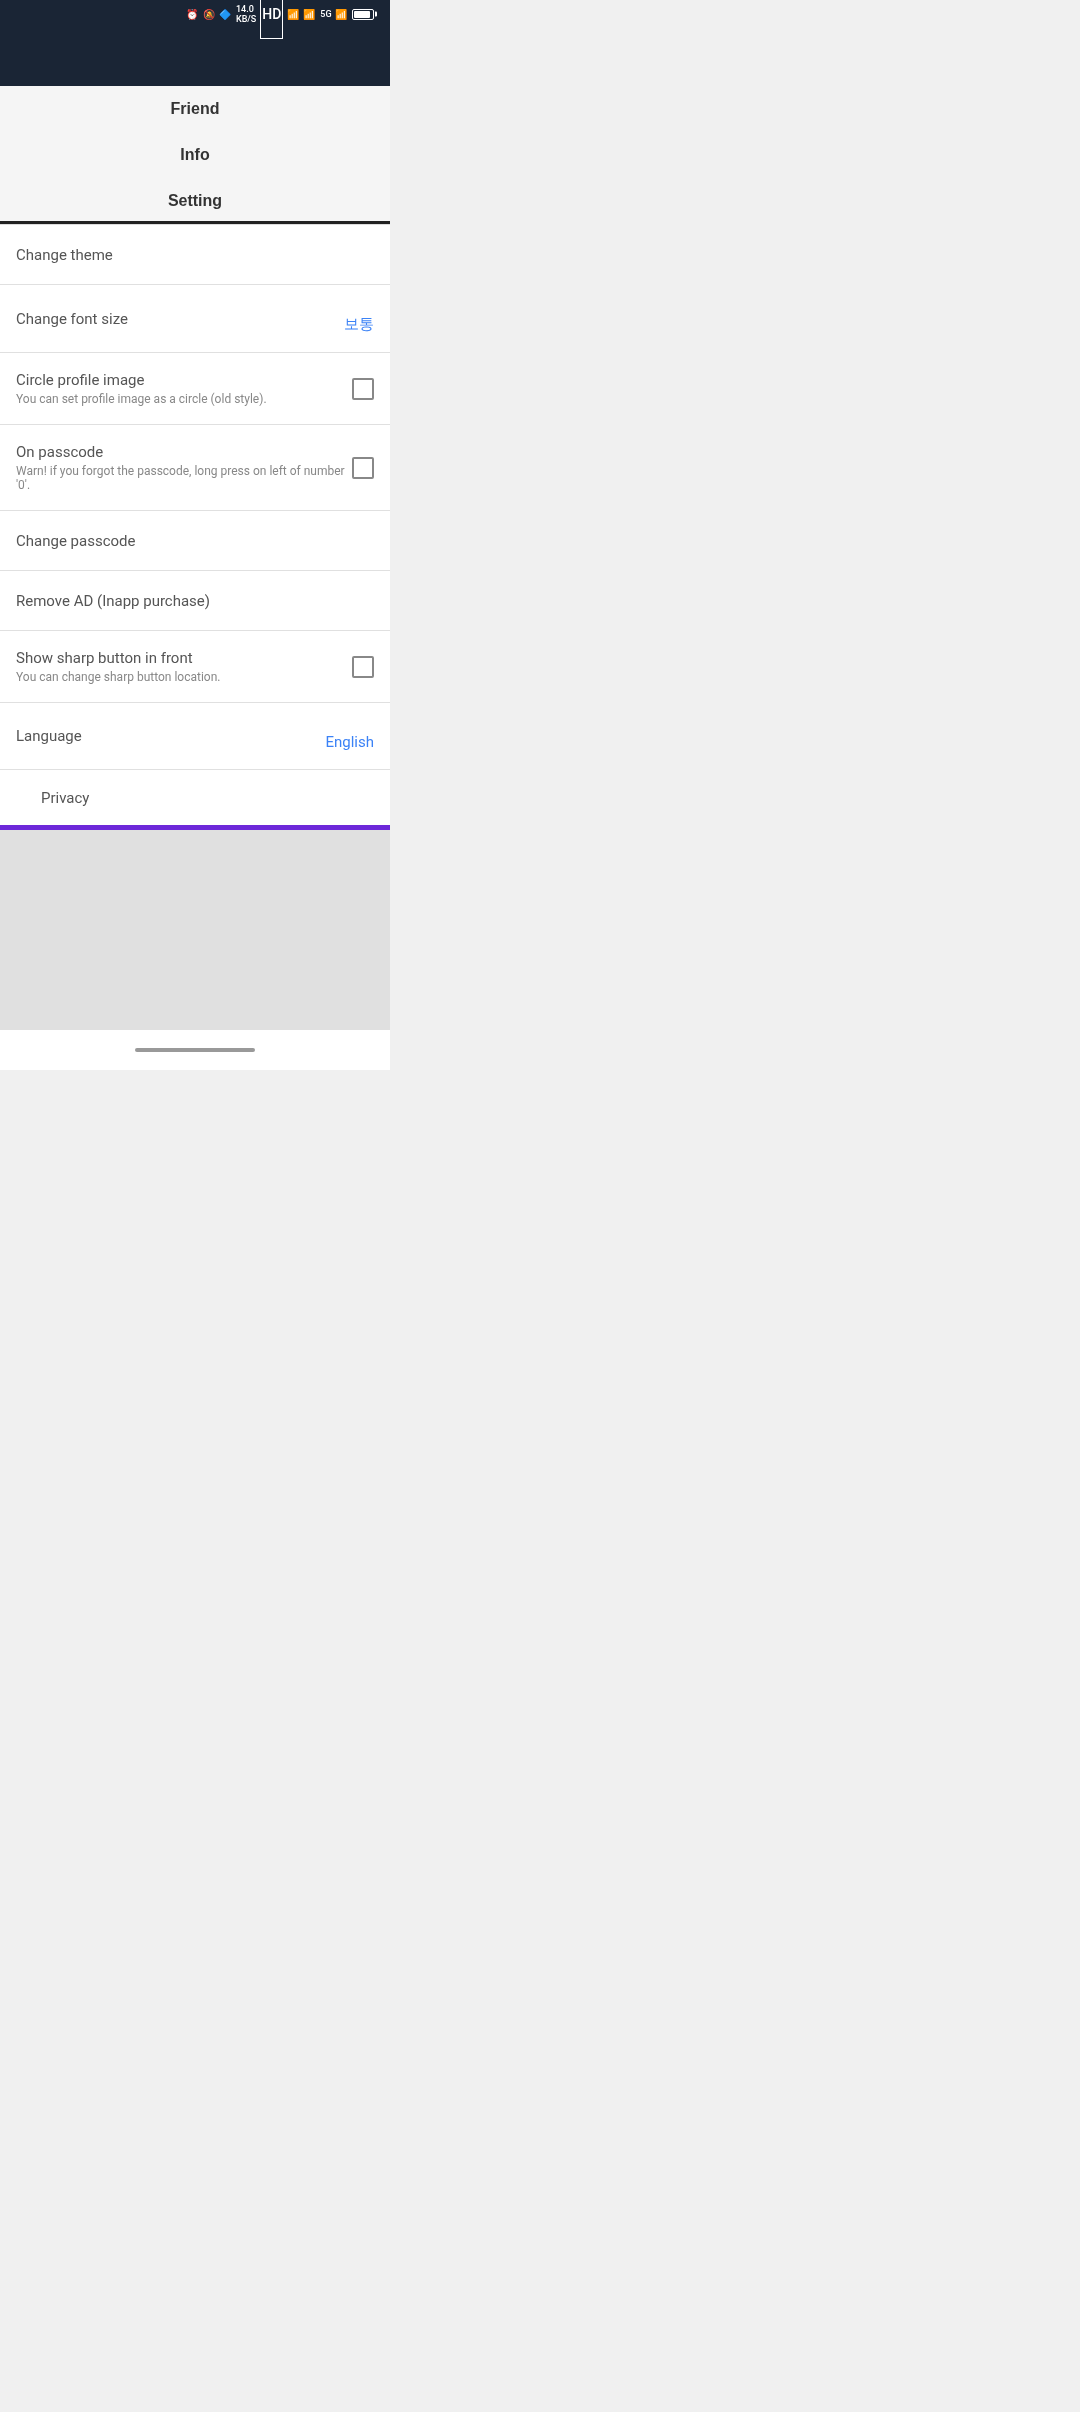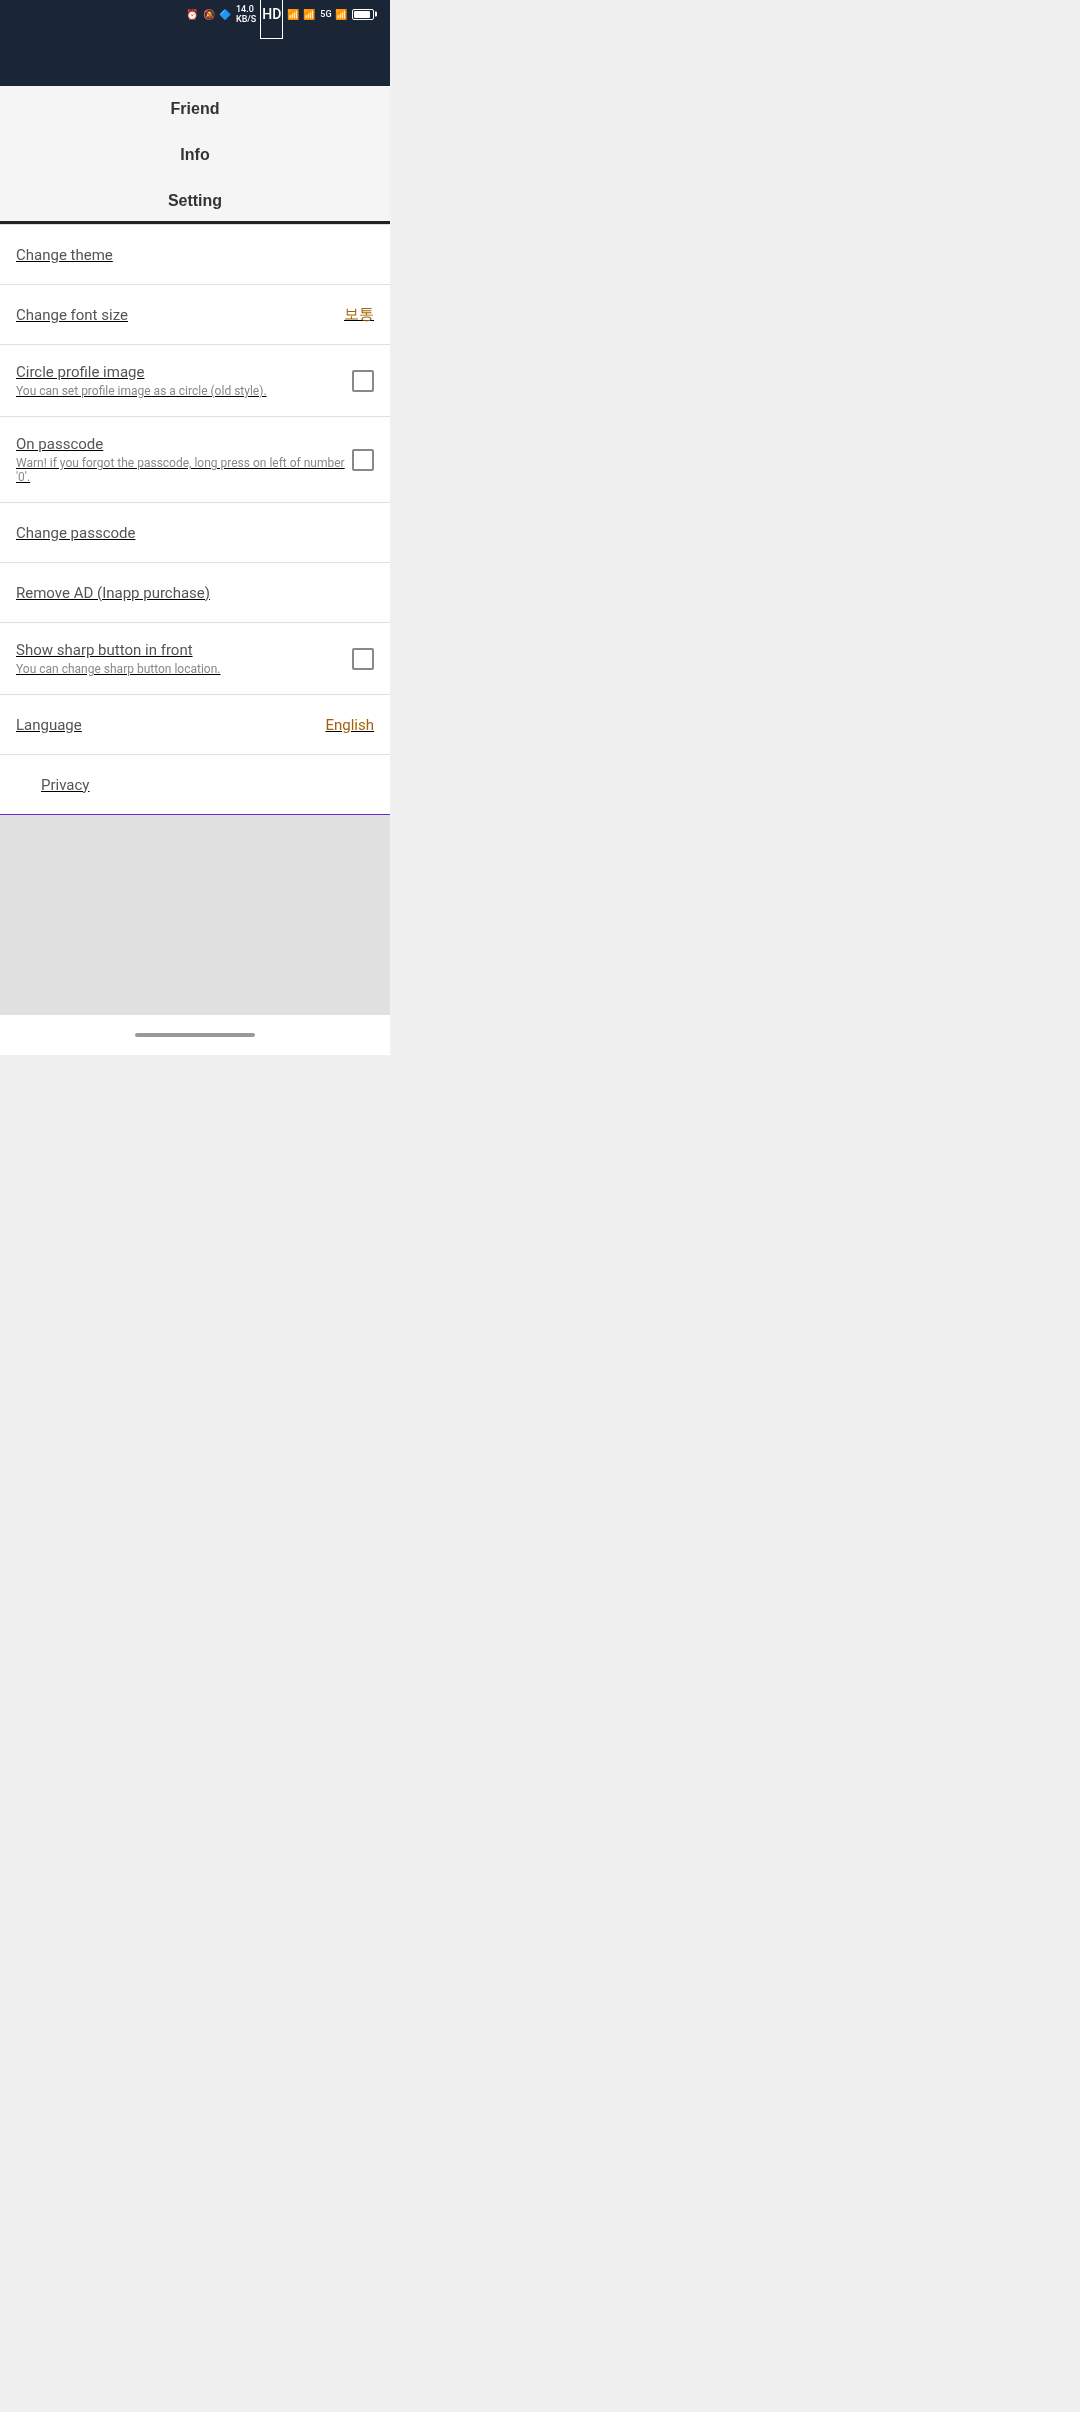--- a/index.html
+++ b/index.html
@@ -133,25 +133,24 @@
 
     .setting-item {
       display: flex;
       align-items: center;
       justify-content: space-between;
       padding: 18px 16px;
       border-bottom: 1px solid #e0e0e0;
       min-height: 60px;
       cursor: pointer;
       background: white;
-      text-decoration: underline;
     }
 
     .setting-item:last-child {
-      border-bottom: 1px solid #6d28d9;
+      border-bottom: 5px solid #6d28d9;
       padding-left: 41px;
     }
 
     .setting-left {
       flex: 1;
     }
 
     .setting-title {
       font-size: 15px;
       color: #555;
@@ -159,22 +158,23 @@
     }
 
     .setting-subtitle {
       font-size: 12px;
       color: #888;
       margin-top: 3px;
     }
 
     .setting-right {
       font-size: 15px;
-      color: #a16207;
+      color: #3b82f6;
       margin-left: 10px;
+      margin-top: 12px;
     }
 
     
     .checkbox {
       width: 22px;
       height: 22px;
       border: 2px solid #888;
       border-radius: 2px;
       background: white;
       flex-shrink: 0;

